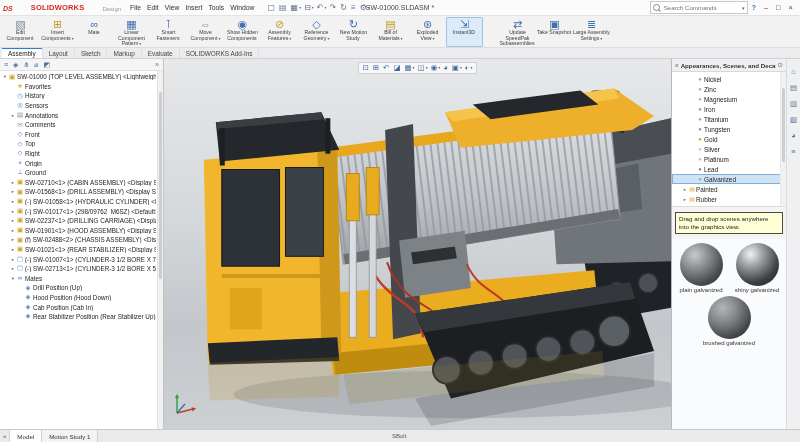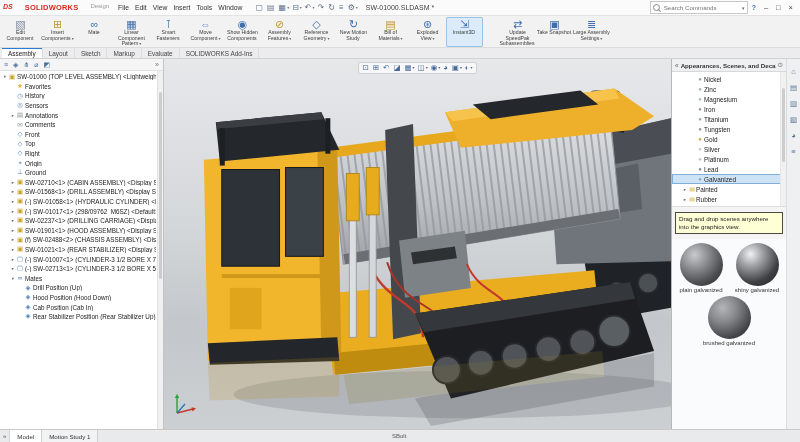--- a/index.html
+++ b/index.html
@@ -1,21 +1,21 @@
 <!DOCTYPE html>
 <html><head>
 <meta charset="utf-8">
 <style>
   html,body{margin:0;padding:0;}
   body{width:800px;height:442px;overflow:hidden;font-family:"Liberation Sans","DejaVu Sans",sans-serif;color:#333;background:#fff;}
   .app{width:800px;height:442px;display:flex;flex-direction:column;overflow:hidden;background:#fff;}
 
   
   .titlebar{height:15px;flex:none;display:flex;align-items:center;background:#fbfbfc;border-bottom:1px solid #e3e3e4;padding:0 3px;position:relative;z-index:6;}
-  .logo{display:flex;align-items:flex-start;gap:12px;margin-right:6px;flex:none;}
+  .logo{display:flex;align-items:flex-end;gap:18px;margin-right:6px;flex:none;}
   .logo-ds{color:#d6281e;font-weight:700;font-size:7px;font-style:italic;}
   .logo-text{color:#d6281e;font-weight:700;font-size:7.5px;letter-spacing:.2px;}
   .logo-sub{color:#999;font-size:6px;}
   .menus{display:flex;flex:none;}
   .menu-item{font-size:6.8px;color:#333;padding:0 3px;white-space:nowrap;}
   .qat{display:flex;align-items:center;gap:3px;margin-left:10px;color:#5a6e88;flex:none;}
   .qat-btn{display:flex;align-items:center;font-size:8px;line-height:1;}
   .qat-btn .caret{font-size:4px;color:#777;margin-left:1px;}
   .doc-title{position:absolute;left:50%;transform:translateX(-50%);font-size:7px;color:#444;white-space:nowrap;}
   .tb-right{margin-left:auto;display:flex;align-items:center;gap:4px;flex:none;}

